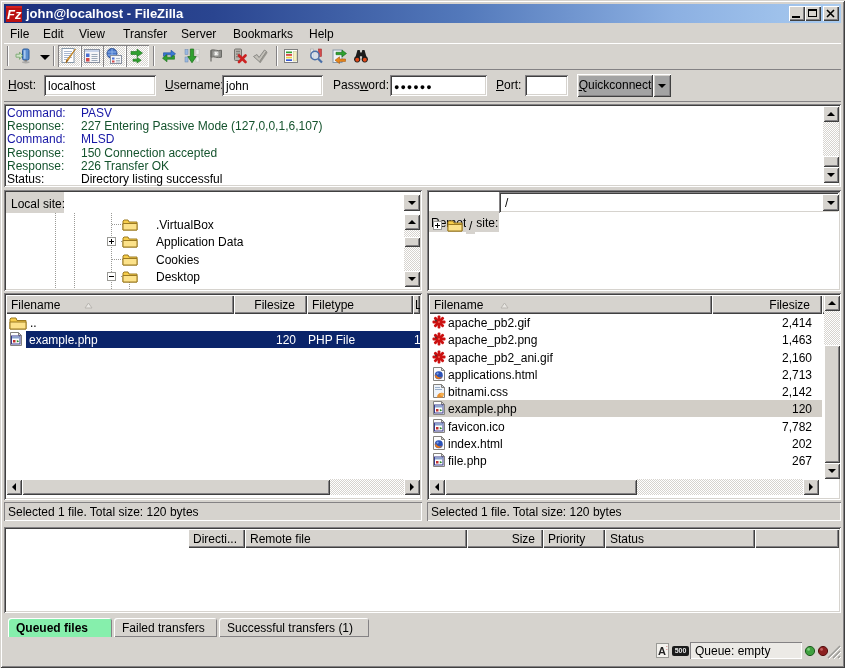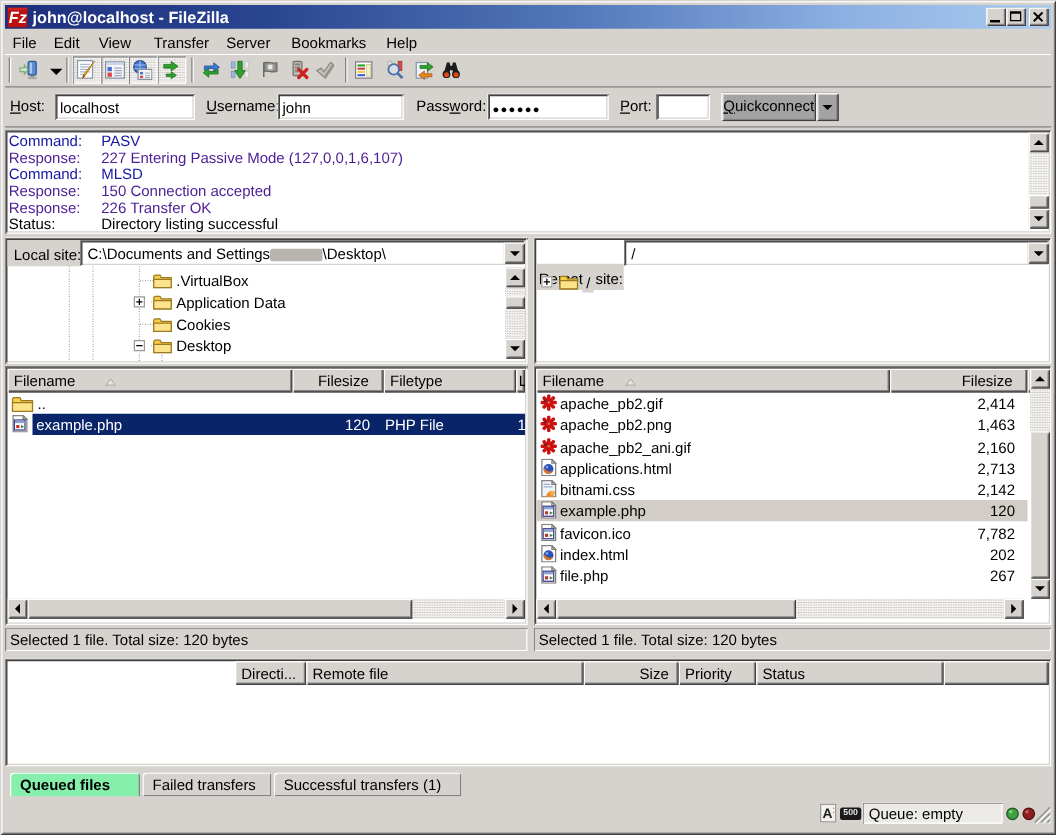--- a/index.html
+++ b/index.html
@@ -27,21 +27,21 @@
 #qcbar { position:absolute; left:4px; top:70px; width:837px; height:32px; border-bottom:1px solid #848284; }
 #qcbar label { position:absolute; top:8px; }
 .field { position:absolute; top:5px; height:21px; background:#fff; box-shadow: inset 1px 1px 0 #848284, inset -1px -1px 0 #fff, inset 2px 2px 0 #404040, inset -2px -2px 0 #d6d3ce; padding:4px 3px 0 4px; }
 u { text-decoration:underline; }
 
 #log { position:absolute; left:4px; top:104px; width:837px; height:83px; }
 #logbox { position:absolute; left:0; top:0; width:837px; height:83px; background:#fff; box-shadow: inset 1px 1px 0 #848284, inset -1px -1px 0 #fff, inset 2px 2px 0 #404040, inset -2px -2px 0 #d6d3ce; }
 #logtext { position:absolute; left:3px; top:3px; line-height:13.2px; white-space:pre; }
 #logtext .lab { display:inline-block; width:74px; }
 .c-cmd { color:#1616a5; }
-.c-res { color:#4c1d95; }
+.c-res { color:#14532d; }
 
 .sb-btn { position:absolute; background:#d6d3ce; box-shadow: inset 1px 1px 0 #fff, inset -1px -1px 0 #404040, inset 2px 2px 0 #d6d3ce, inset -2px -2px 0 #848284; display:flex; align-items:center; justify-content:center; }
 .sb-track { position:absolute; background-image: repeating-conic-gradient(#fff 0% 25%, #d6d3ce 0% 50%); background-size:2px 2px; }
 .sb-thumb { position:absolute; background:#d6d3ce; box-shadow: inset 1px 1px 0 #fff, inset -1px -1px 0 #404040, inset 2px 2px 0 #d6d3ce, inset -2px -2px 0 #848284; }
 .arr { width:0; height:0; }
 .arr.up { border-left:4px solid transparent; border-right:4px solid transparent; border-bottom:4px solid #000; }
 .arr.dn { border-left:4px solid transparent; border-right:4px solid transparent; border-top:4px solid #000; }
 .arr.lf { border-top:4px solid transparent; border-bottom:4px solid transparent; border-right:4px solid #000; }
 .arr.rt { border-top:4px solid transparent; border-bottom:4px solid transparent; border-left:4px solid #000; }
 
@@ -49,21 +49,21 @@
 .sitelabel { position:absolute; left:2px; top:2px; height:21px; background:#d6d3ce; padding-top:5px; padding-left:8px; white-space:nowrap; }
 .combo { position:absolute; top:2px; height:21px; background:#fff; box-shadow: inset 1px 1px 0 #848284, inset -1px -1px 0 #fff, inset 2px 2px 0 #404040, inset -2px -2px 0 #d6d3ce; padding:4px 0 0 6px; white-space:nowrap; overflow:hidden; }
 .combobtn { position:absolute; top:4px; width:17px; height:17px; background:#d6d3ce; box-shadow: inset 1px 1px 0 #fff, inset -1px -1px 0 #404040, inset 2px 2px 0 #d6d3ce, inset -2px -2px 0 #848284; display:flex; align-items:center; justify-content:center; }
 
 .vdot { position:absolute; width:1px; background-image:linear-gradient(#9a9a96 50%, transparent 50%); background-size:1px 2px; }
 .hdot { position:absolute; height:1px; background-image:linear-gradient(90deg,#9a9a96 50%, transparent 50%); background-size:2px 1px; }
 .pm { position:absolute; width:9px; height:9px; background:#fff; border:1px solid #9a9a96; }
 .pm i { position:absolute; left:1px; top:3px; width:5px; height:1px; background:#000; }
 .pm.plus b { position:absolute; left:3px; top:1px; width:1px; height:5px; background:#000; }
 .trow { position:absolute; height:17px; display:flex; align-items:center; white-space:nowrap; }
-.trow span { margin-left:3px; }
+.trow span { margin-left:18px; }
 .fold16 { width:16px; height:13px; flex:none; }
 
 .list { position:absolute; top:293px; height:207px; background:#fff; box-shadow: inset 1px 1px 0 #848284, inset -1px -1px 0 #fff, inset 2px 2px 0 #404040, inset -2px -2px 0 #d6d3ce; }
 .hcell { position:absolute; top:2px; height:19px; background:#d6d3ce; box-shadow: inset 1px 1px 0 #fff, inset -1px -1px 0 #404040, inset -2px -2px 0 #848284; padding:3px 0 0 5px; white-space:nowrap; overflow:hidden; }
 .frow { position:absolute; height:17px; white-space:nowrap; }
 .frow svg { position:absolute; left:3px; top:1px; }
 .frow .nm { position:absolute; left:19px; top:2px; }
 .frow .sz { position:absolute; top:2px; text-align:right; }
 
 .statusline { position:absolute; top:500px; height:23px; }
@@ -245,21 +245,20 @@
     </div>
   <div class="sb-track" style="left:819px; top:18px; width:16px; height:34px;"></div>
   <div class="sb-thumb" style="left:819px; top:52px; width:16px; height:11px;"></div>
   <div class="sb-btn" style="left:819px; top:63px; width:16px; height:16px;">
       <div class="arr dn"></div>
     </div>
 </div>
 
 <div class="pane" style="left:4px; width:418px;">
   <div class="sitelabel" style="width:58px; padding-left:5px;">Local site:</div>
-  <div class="combo" style="left:60px; width:356px;">C:\Documents and Settings<span style="display:inline-block;width:42px;height:10px;background:#b9b5ae;border-radius:2px;vertical-align:middle"></span>\Desktop\</div>
   <div class="combobtn" style="left:399px;">
       <div class="arr dn"></div>
     </div>
   <div id="tree">
     <div class="vdot" style="left:51px; top:23px; height:76px;"></div>
     <div class="vdot" style="left:70px; top:23px; height:76px;"></div>
     <div class="vdot" style="left:107px; top:23px; height:64px;"></div>
     <div class="hdot" style="left:108px; top:34px; width:12px;"></div>
     <div class="hdot" style="left:117px; top:51px; width:4px;"></div>
     <div class="hdot" style="left:108px; top:69px; width:12px;"></div>

